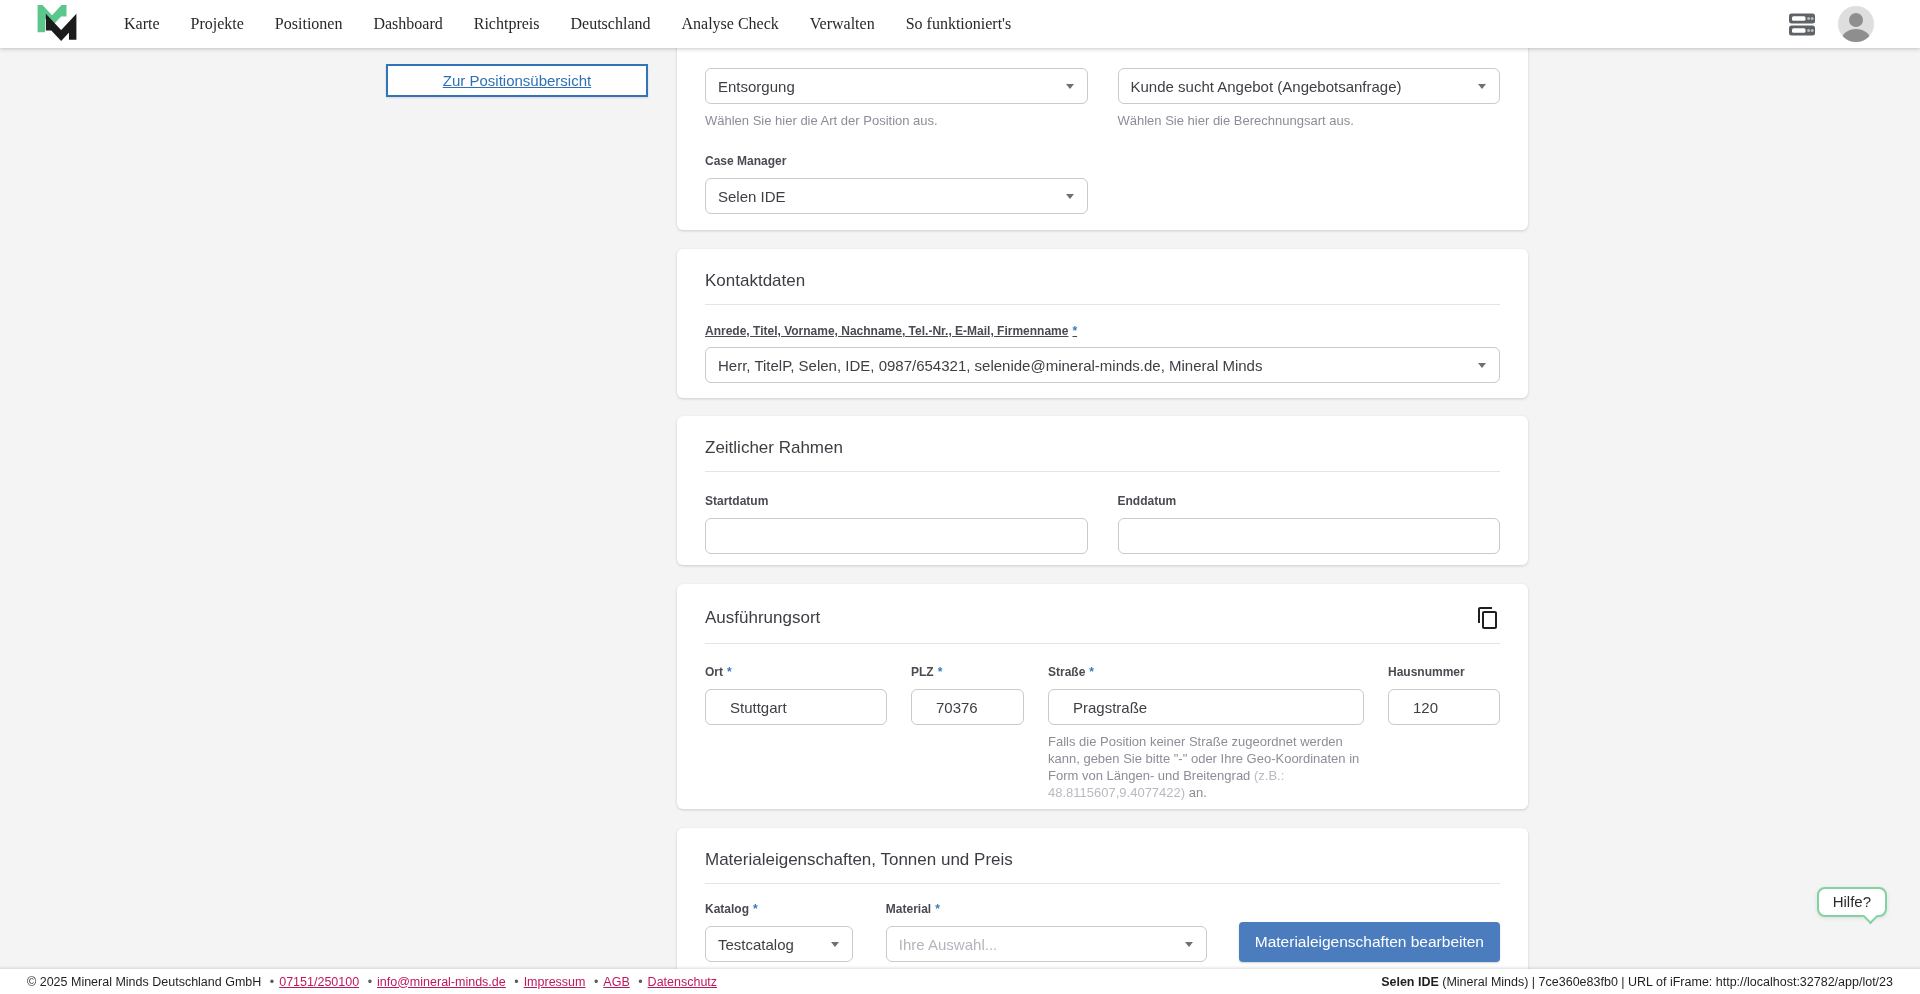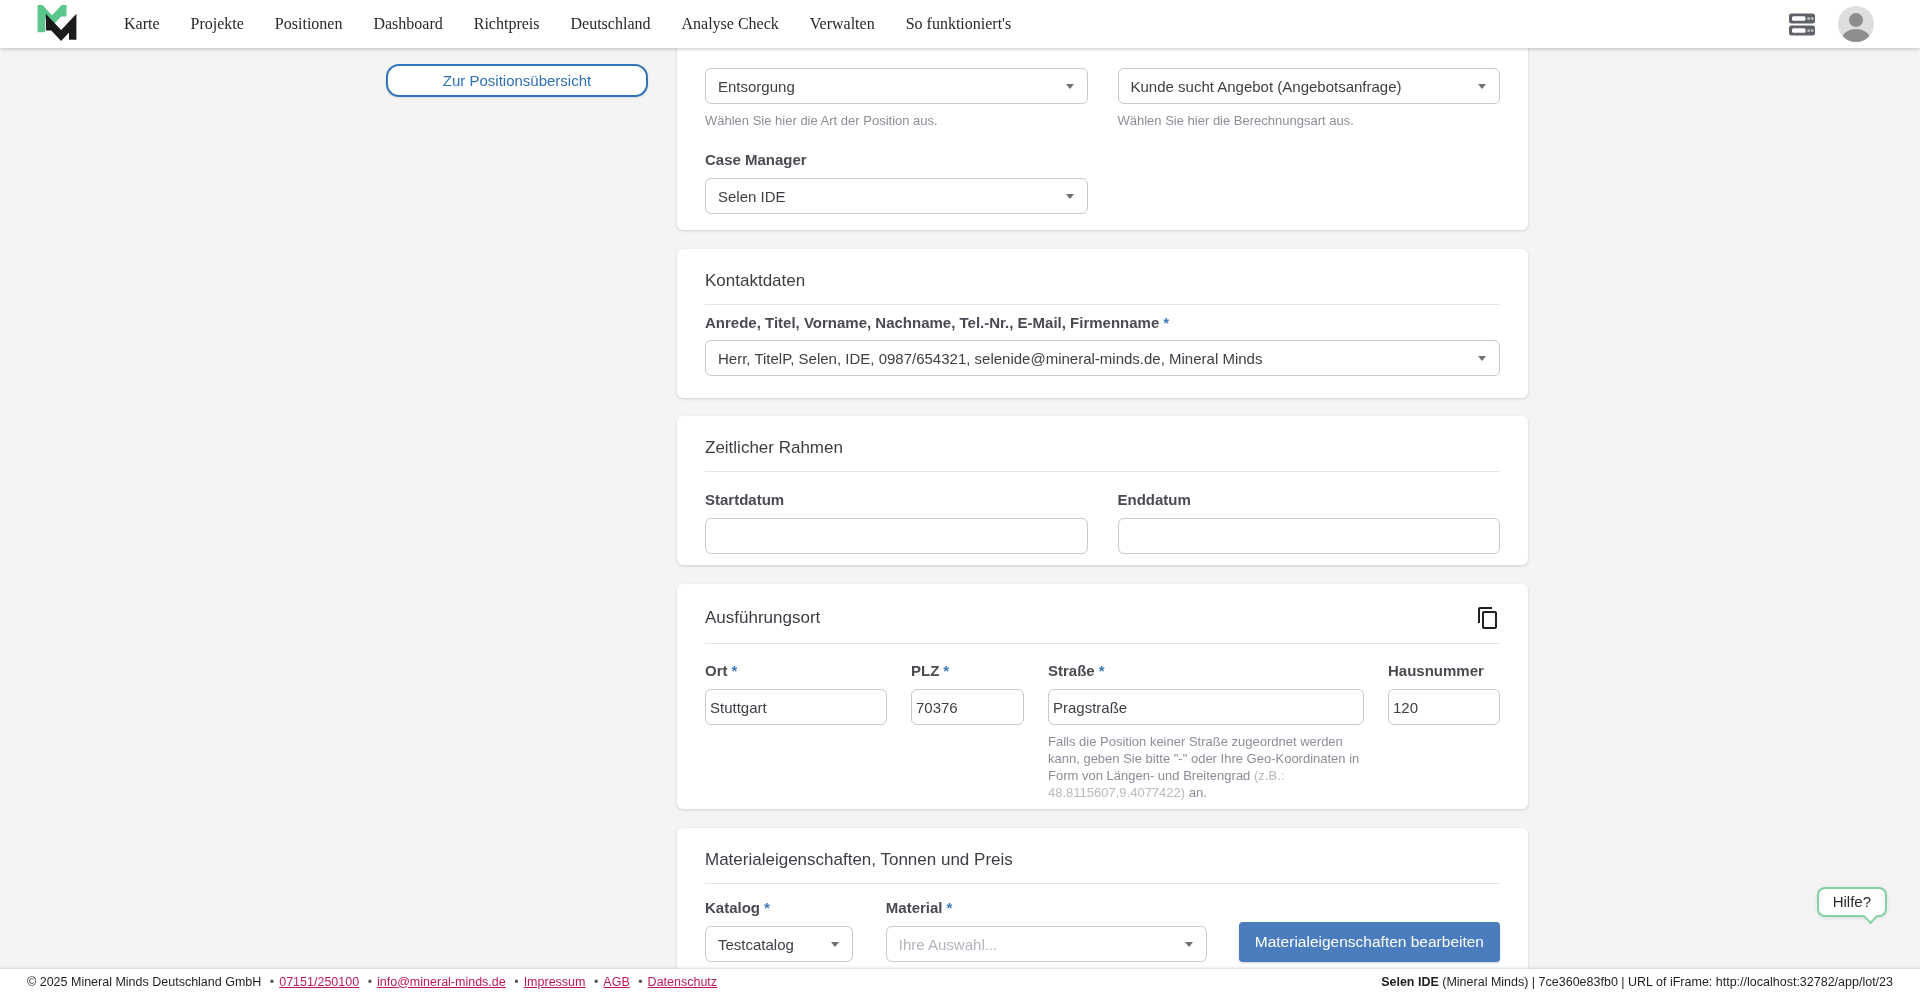--- a/index.html
+++ b/index.html
@@ -21,43 +21,43 @@
   .nav { display:flex; gap:31px; margin-left:46px; }
   .nav-item { font-size:16px; color:#28282c; cursor:pointer; white-space:nowrap; }
   .top-icons { margin-left:auto; margin-right:46px; display:flex; align-items:center; gap:22px; }
   .avatar-wrap { width:36px; height:36px; border-radius:50%; overflow:hidden; background:#dedede; position:relative; cursor:pointer; }
   .avatar-head { position:absolute; left:11px; top:7px; width:14px; height:14px; border-radius:50%; background:#8e8e8e; }
   .avatar-body { position:absolute; left:4px; top:23px; width:28px; height:20px; border-radius:50%; background:#8e8e8e; }
 
   
   .back-btn {
     position:absolute; left:386px; top:64px; width:262px; height:33px;
-    background:#fff; border:2px solid #3174b9; border-radius:13px;
+    background:#fff; border:2px solid #3174b9; border-radius:0;
     color:#2e70b6; font-size:15px; display:flex; align-items:center; justify-content:center;
-    cursor:pointer; box-shadow:0 1px 2px rgba(0,0,0,.12); z-index:5;
+    cursor:pointer; box-shadow:0 1px 2px rgba(0,0,0,.12); z-index:5;text-decoration:underline;
   }
 
   
   .card {
     position:absolute; left:677px; width:851px; background:#fff;
     border-radius:6px; box-shadow:0 1px 3px rgba(0,0,0,.16);
   }
   .card-pad { padding:22px 28px; }
   .section-title { font-size:17px; font-weight:400; color:#3d3d44; }
   .divider { height:1px; background:#e4e4e8; margin-top:13px; }
 
-  .field-label { font-size:15px; font-weight:700; color:#4a4a52; }
+  .field-label { font-size:12px; font-weight:700; color:#4a4a52; }
   .req { color:#3d7ab8; margin-left:4px; font-weight:700; }
 
   .select, .tinput {
     height:36px; border:1px solid #c9c9cf; border-radius:6px; background:#fff;
     display:flex; align-items:center; padding:0 34px 0 12px; font-size:15px;
     color:#3e3e45; position:relative; cursor:pointer; width:100%;
   }
-  .tinput { padding:0 4px; cursor:text; font-family:"Liberation Sans","DejaVu Sans",sans-serif; }
+  .tinput { padding:0 24px; cursor:text; font-family:"Liberation Sans","DejaVu Sans",sans-serif; }
   input.tinput { outline:none; }
   .chev {
     position:absolute; right:13px; top:50%; margin-top:-2px;
     width:0; height:0; border-left:4.5px solid transparent; border-right:4.5px solid transparent;
     border-top:5px solid #6f6f75;
   }
   .sel-text { overflow:hidden; white-space:nowrap; text-overflow:ellipsis; }
   .placeholder { color:#b4b4bd; }
   .hint { font-size:13px; color:#8d8d98; margin-top:8px; line-height:17px; }
   .hint-light { color:#b9b9c2; }
@@ -65,21 +65,21 @@
   .two-col { display:flex; gap:30px; }
   .two-col > div { flex:1; }
 
   
   #card-position { top:24px; height:206px; padding:44px 28px 0 28px; }
   .cm-block { margin-top:22px; }
   .cm-select { width:calc(50% - 15px); margin-top:9px; }
 
   
   #card-contact { top:249px; height:149px; }
-  #card-contact .field-label { display:block; margin-top:9px; }
+  #card-contact .field-label { display:block; margin-top:19px;text-decoration:underline; }
   #card-contact .select { margin-top:9px; }
 
   
   #card-timeframe { top:416px; height:149px; }
   #card-timeframe .two-col { margin-top:19px; }
   #card-timeframe .tinput { margin-top:9px; }
 
   
   #card-location { top:584px; height:225px; }
   .title-row { display:flex; align-items:center; justify-content:space-between; }

